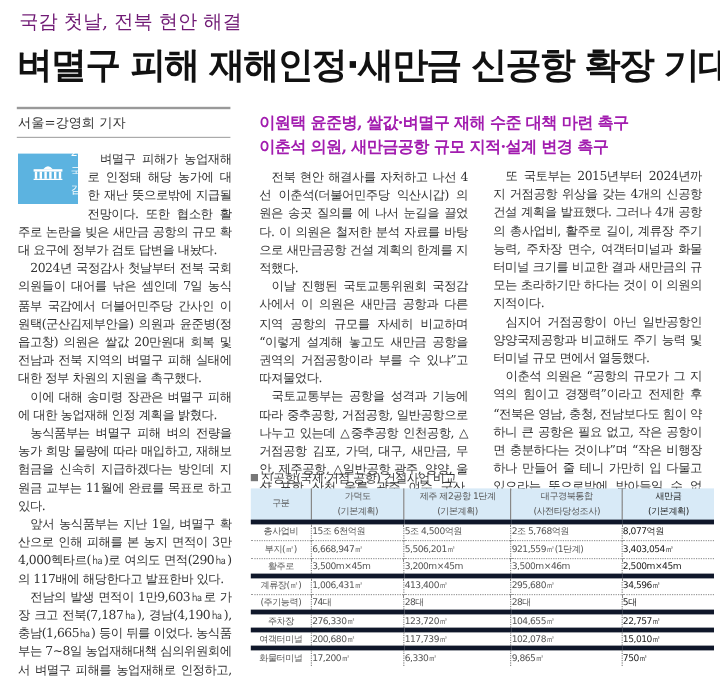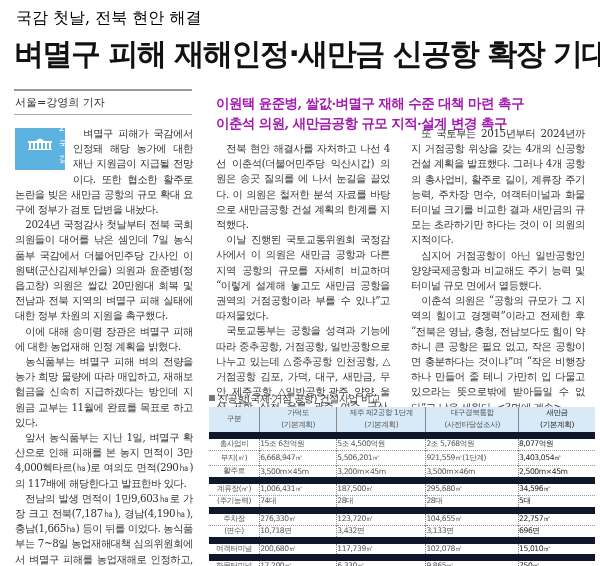--- a/index.html
+++ b/index.html
@@ -1,40 +1,40 @@
 <!DOCTYPE html>
 <html><head>
 <meta charset="utf-8">
 <style>
   * { margin:0; padding:0; box-sizing:border-box; }
   html, body { width:600px; height:566px; background:#fff; overflow:hidden; }
   body { font-family: "DejaVu Sans", "Liberation Sans", sans-serif; color:#222; position:relative; }
-  .kicker { position:absolute; left:16px; top:8px; font-family:"DejaVu Serif","Liberation Serif",serif; font-size:16px; color:#000000; }
+  .kicker { position:absolute; left:16px; top:8px; font-family:"DejaVu Serif","Liberation Serif",serif; font-size:16px; color:#701a75; }
   .headline { position:absolute; left:14px; top:34px; font-size:30px; font-weight:bold; letter-spacing:-1.5px; color:#111; white-space:nowrap; }
   .rule-top { position:absolute; left:14px; top:89px; width:178px; height:2px; background:#999; }
   .byline { position:absolute; left:15px; top:95px; font-size:11px; color:#333; }
   .rule-by { position:absolute; left:14px; top:114px; width:178px; height:1px; background:#aaa; }
   .col { position:absolute; font-family:"DejaVu Serif","Liberation Serif",serif; font-size:10.3px; line-height:15.2px; color:#333; text-align:justify; letter-spacing:-0.4px; }
   .col p { text-indent:1em; }
   .col1 { left:15px; top:126px; width:178px; }
   .col2 { left:216px; top:141px; width:174px; }
-  .col3 { left:411px; top:126px; width:174px; }
+  .col3 { left:411px; top:140px; width:174px; }
   .badge { float:left; width:50px; height:42px; background:#5cb3e0; margin:2px 8px 2px 0; position:relative; color:#fff; }
   .badge .bld { position:absolute; left:12px; top:8px; width:26px; height:14px; }
   .badge .bl { position:absolute; bottom:3px; left:0; right:0; text-align:left; font-family:"DejaVu Sans",sans-serif; font-size:9px; letter-spacing:-0.5px;margin-left:44px; }
   .subhead { position:absolute; left:216px; top:93px; font-family:"DejaVu Serif","Liberation Serif",serif; font-size:13.5px; font-weight:bold; line-height:20px; color:#a21caf; letter-spacing:-0.6px; white-space:nowrap; }
   .tbl-title { position:absolute; left:209px; top:392px; font-size:10px; color:#333; letter-spacing:-0.4px; }
   .tbl-title .sq { display:inline-block; width:6px; height:6px; background:#777; margin-right:3px; vertical-align:1px; }
   table { position:absolute; left:209px; top:407px; width:386px; border-collapse:collapse; font-size:7.6px; color:#555; letter-spacing:-0.4px; }
   th { background:#d8eaf7; font-weight:normal; height:28px; line-height:12px; text-align:center; border-left:1px solid #888; color:#555; }
   th:first-child { border-left:none; }
   th.hl { color:#222; }
   td { height:15px; border-top:1px dotted #999; border-left:1px dotted #888; text-align:left; padding-right:6px; white-space:nowrap; }
   td:first-child { text-align:center; border-left:none; padding-right:0; }
-  tr.solid td { border-top:7px solid #0f172a; }
+  tr.solid td { border-top:4px solid #0f172a; }
   td.hl { color:#222; }
   .source { position:absolute; right:8px; top:554px; font-size:6.5px; color:#777;margin-top:31px; }
 </style>
 </head>
 <body>
 
 <div class="kicker">국감 첫날, 전북 현안 해결</div>
 <div class="headline">벼멸구 피해 재해인정·새만금 신공항 확장 기대</div>
 <div class="rule-top"></div>
 <div class="byline">서울=강영희 기자</div>
@@ -48,21 +48,21 @@
       <rect x="2" y="7" width="2" height="6" fill="#fff"></rect>
         <rect x="6" y="7" width="2" height="6" fill="#fff"></rect>
       <rect x="10" y="7" width="2" height="6" fill="#fff"></rect>
         <rect x="14" y="7" width="2" height="6" fill="#fff"></rect>
       <rect x="18" y="7" width="2" height="6" fill="#fff"></rect>
         <rect x="22" y="7" width="2" height="6" fill="#fff"></rect>
       <rect x="1" y="13" width="24" height="1" fill="#fff"></rect>
     </svg>
     <div class="bl">2024국감</div>
   </div>
-  <p>벼멸구 피해가 국감에서 인정돼 해당 농가에 대한 재난 지원금이 지급될 전망이다. 또한 협소한 활주로 논란을 빚은 새만금 공항의 규모 확대 요구에 정부가 검토 답변을 내놨다.</p>
+  <p>벼멸구 피해가 농업재해로 인정돼 해당 농가에 대한 재난 뜻으로밖에 지급될 전망이다. 또한 협소한 활주로 논란을 빚은 새만금 공항의 규모 확대 요구에 정부가 검토 답변을 내놨다.</p>
   <p>2024년 국정감사 첫날부터 전북 국회의원들이 대어를 낚은 셈인데 7일 농식품부 국감에서 더불어민주당 간사인 이원택(군산김제부안을) 의원과 윤준병(정읍고창) 의원은 쌀값 20만원대 회복 및 전남과 전북 지역의 벼멸구 피해 실태에 대한 정부 차원의 지원을 촉구했다.</p>
   <p>이에 대해 송미령 장관은 벼멸구 피해에 대한 농업재해 인정 계획을 밝혔다.</p>
   <p>농식품부는 벼멸구 피해 벼의 전량을 농가 희망 물량에 따라 매입하고, 재해보험금을 신속히 지급하겠다는 방인데 지원금 교부는 11월에 완료를 목표로 하고 있다.</p>
   <p>앞서 농식품부는 지난 1일, 벼멸구 확산으로 인해 피해를 본 농지 면적이 3만4,000헥타르(㏊)로 여의도 면적(290㏊)의 117배에 해당한다고 발표한바 있다.</p>
   <p>전남의 발생 면적이 1만9,603㏊로 가장 크고 전북(7,187㏊), 경남(4,190㏊), 충남(1,665㏊) 등이 뒤를 이었다. 농식품부는 7~8일 농업재해대책 심의위원회에서 벼멸구 피해를 농업재해로 인정하고, 지방자치단체 피해조사를 실시할 예정이다. 또 벼멸구 피해 벼와 더불어 9월 호우에 따른 수발아 피해 벼에 대해 농가 희망물량을 모두 매입하기로 했다.</p>
 </div>
 
 <div class="subhead">
   <div>이원택 윤준병, 쌀값·벼멸구 재해 수준 대책 마련 촉구</div>
   <div>이춘석 의원, 새만금공항 규모 지적·설계 변경 촉구</div>
@@ -122,44 +122,37 @@
     <tr>
         <td>활주로</td>
         <td>3,500m×45m</td>
         <td>3,200m×45m</td>
         <td>3,500m×46m</td>
         <td class="hl">2,500m×45m</td>
       </tr>
     <tr class="solid">
         <td>계류장(㎡)</td>
         <td>1,006,431㎡</td>
-        <td>187,500㎡</td>
+        <td>413,400㎡</td>
         <td>295,680㎡</td>
         <td class="hl">34,596㎡</td>
       </tr>
     <tr>
         <td>(주기능력)</td>
         <td>74대</td>
         <td>28대</td>
         <td>28대</td>
         <td class="hl">5대</td>
       </tr>
     <tr class="solid">
         <td>주차장</td>
         <td>276,330㎡</td>
         <td>123,720㎡</td>
         <td>104,655㎡</td>
         <td class="hl">22,757㎡</td>
-      </tr>
-    <tr>
-        <td>(면수)</td>
-        <td>10,718면</td>
-        <td>3,432면</td>
-        <td>3,133면</td>
-        <td class="hl">696면</td>
       </tr>
     <tr class="solid">
         <td>여객터미널</td>
         <td>200,680㎡</td>
         <td>117,739㎡</td>
         <td>102,078㎡</td>
         <td class="hl">15,010㎡</td>
       </tr>
     <tr class="solid">
         <td>화물터미널</td>

